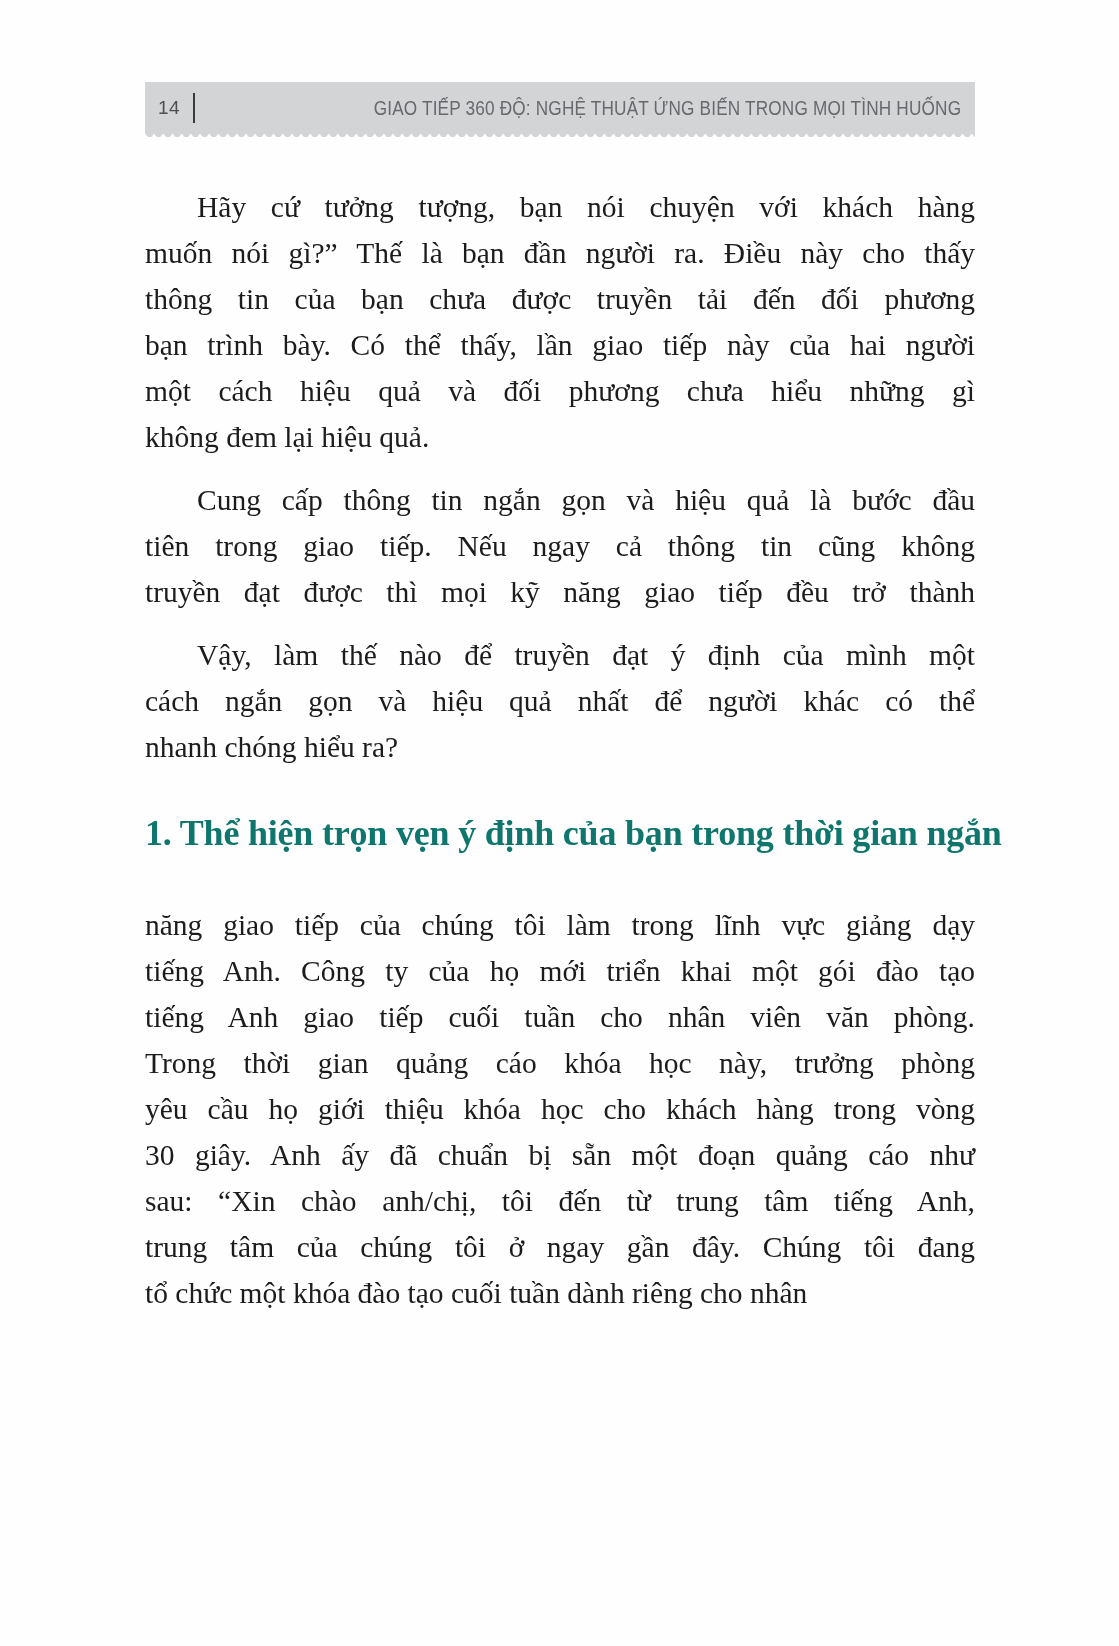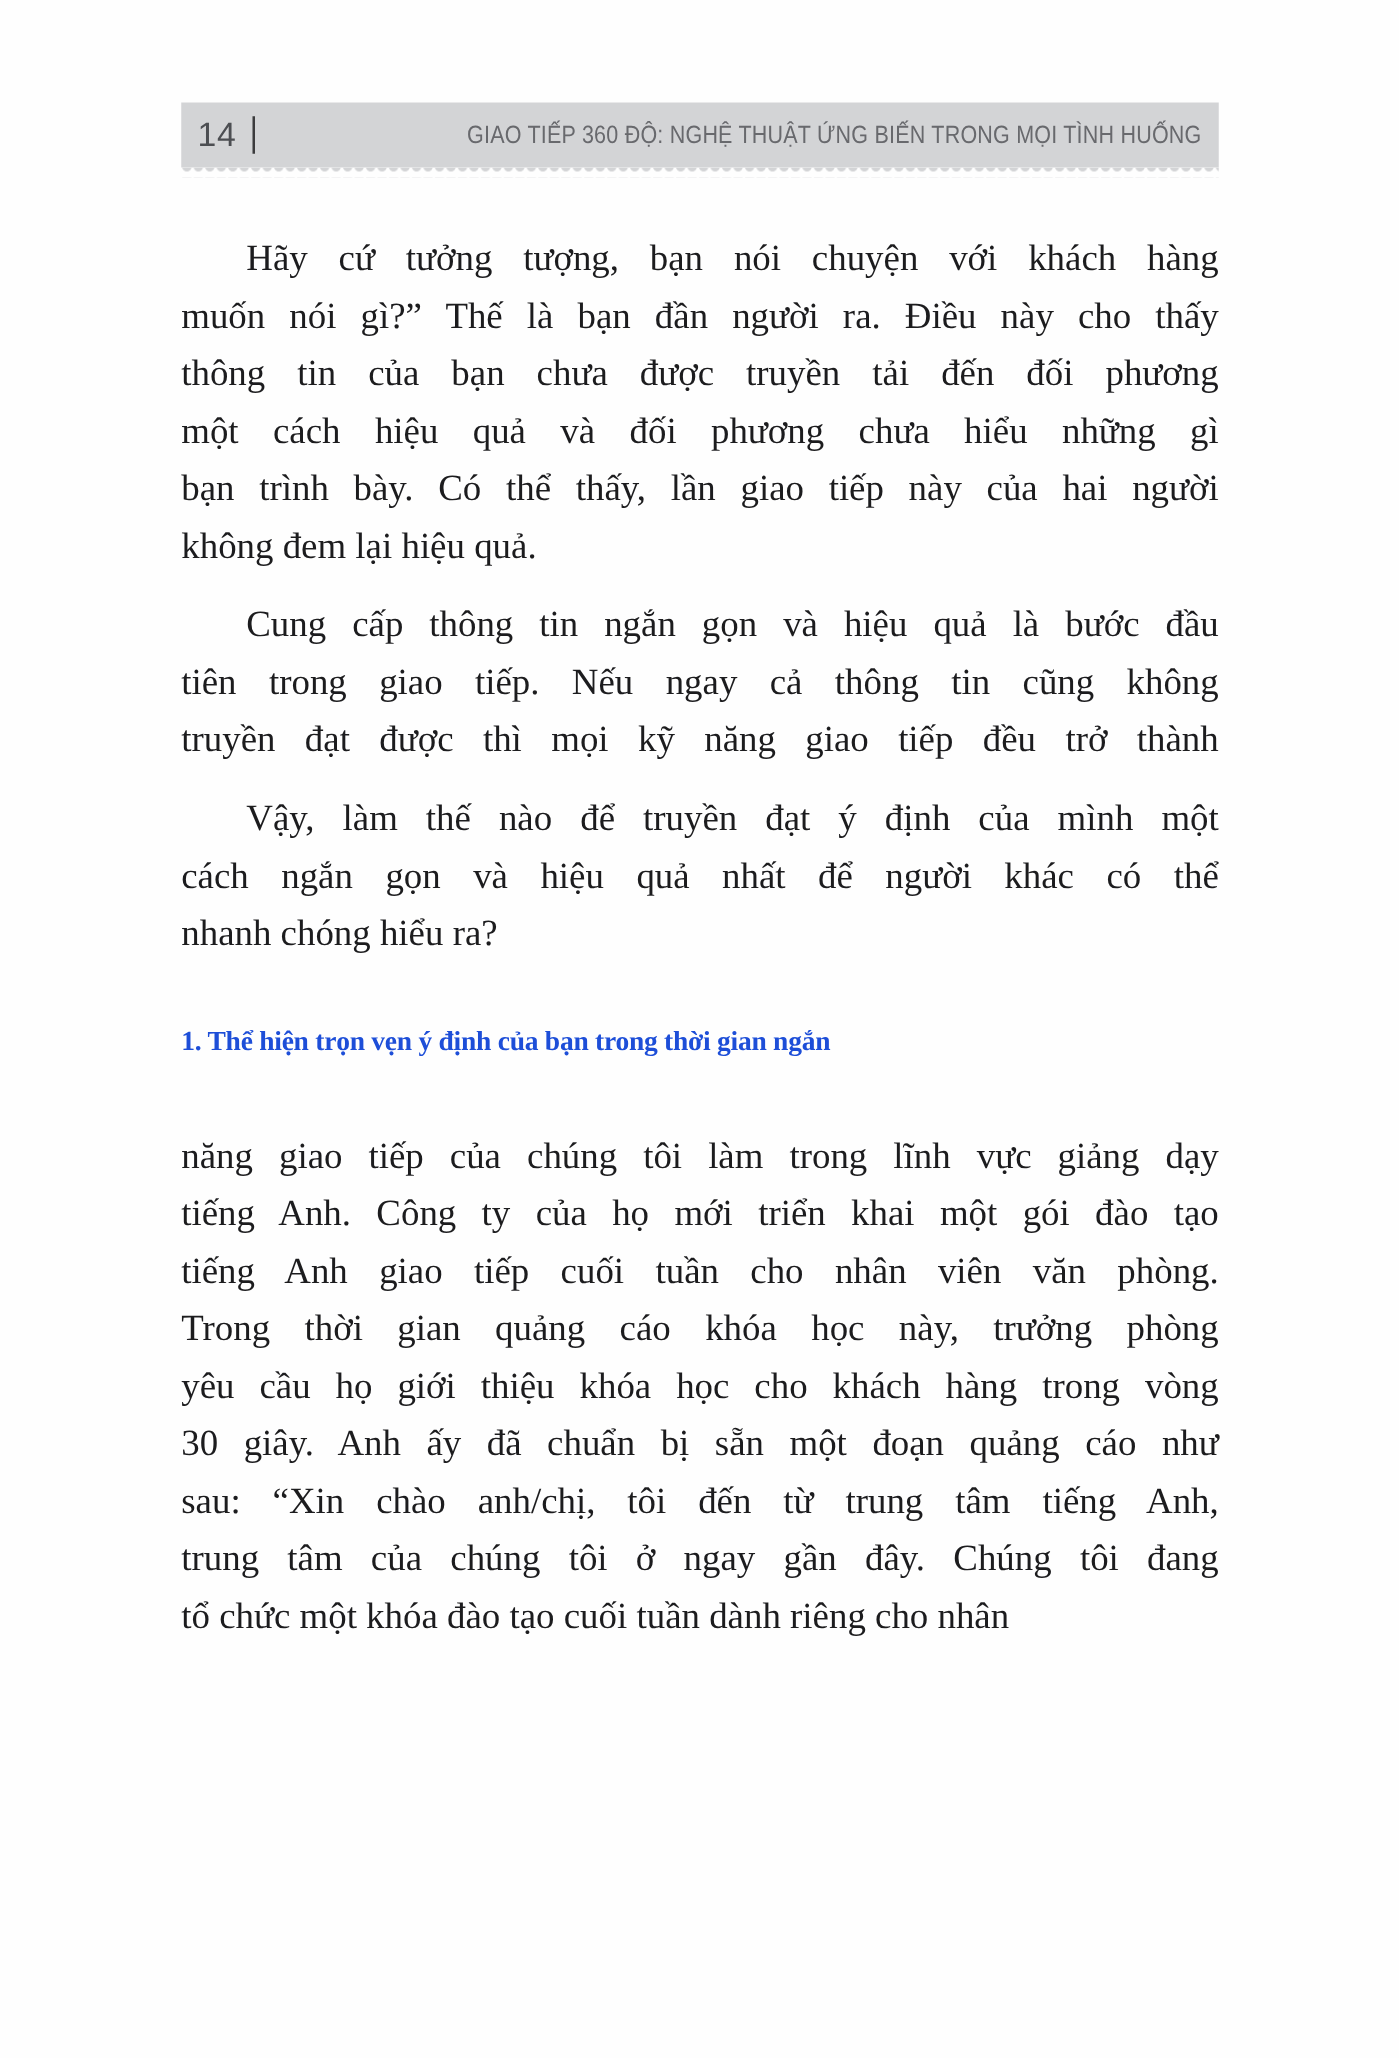--- a/index.html
+++ b/index.html
@@ -29,21 +29,21 @@
     justify-content: space-between;
     box-sizing: border-box;
     padding: 0 14px 0 13px;
     font-family: "Liberation Sans", sans-serif;
   }
   .pn-group {
     display: flex;
     align-items: center;
   }
   .pn {
-    font-size: 27px;
+    font-size: 19px;
     color: #4c4e52;
     letter-spacing: 0.5px;
   }
   .pn-divider {
     display: inline-block;
     width: 2px;
     height: 30px;
     background: #3b3b3d;
     margin-left: 13px;
   }
@@ -89,46 +89,46 @@
     overflow: visible;
   }
   .line.first { padding-left: 52px; font-family: Liberation Serif, serif; }
   .line.last {
     text-align: left;
     text-align-last: left;
   }
   .section-heading {
     margin: 40px 0 46px 0;
     font-weight: bold;
-    font-size: 22px;
+    font-size: 36px;
     line-height: 46px;
     letter-spacing: -0.2px;
     white-space: nowrap;
-    color: #1d4ed8;
+    color: #0f766e;
   }
 </style>
 </head>
 <body>
 
 <div class="page">
   <header class="runhead">
     <div class="pn-group">
       <span class="pn">14</span>
       <span class="pn-divider"></span>
     </div>
     <div class="run-title">GIAO TIẾP 360 ĐỘ: NGHỆ THUẬT ỨNG BIẾN TRONG MỌI TÌNH HUỐNG</div>
   </header>
   <div class="scallop"></div>
   <main class="body-text" id="body-text">
       <div class="para">
         <div class="line first">Hãy cứ tưởng tượng, bạn nói chuyện với khách hàng</div>
         <div class="line">muốn nói gì?” Thế là bạn đần người ra. Điều này cho thấy</div>
         <div class="line">thông tin của bạn chưa được truyền tải đến đối phương</div>
+        <div class="line">bạn trình bày. Có thể thấy, lần giao tiếp này của hai người</div>
         <div class="line">một cách hiệu quả và đối phương chưa hiểu những gì</div>
-        <div class="line">bạn trình bày. Có thể thấy, lần giao tiếp này của hai người</div>
         <div class="line last">không đem lại hiệu quả.</div>
       </div>
       <div class="para">
         <div class="line first">Cung cấp thông tin ngắn gọn và hiệu quả là bước đầu</div>
         <div class="line">tiên trong giao tiếp. Nếu ngay cả thông tin cũng không</div>
         <div class="line">truyền đạt được thì mọi kỹ năng giao tiếp đều trở thành</div>
       </div>
       <div class="para">
         <div class="line first">Vậy, làm thế nào để truyền đạt ý định của mình một</div>
         <div class="line">cách ngắn gọn và hiệu quả nhất để người khác có thể</div>

